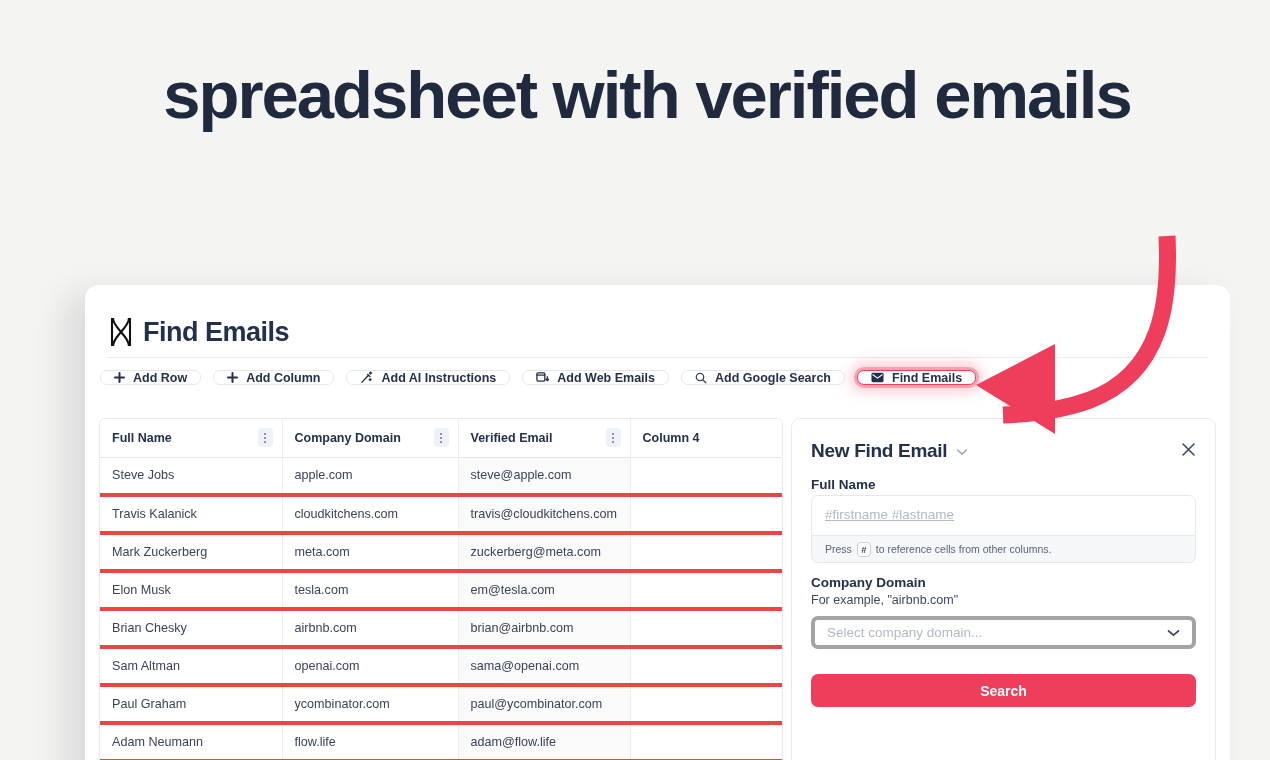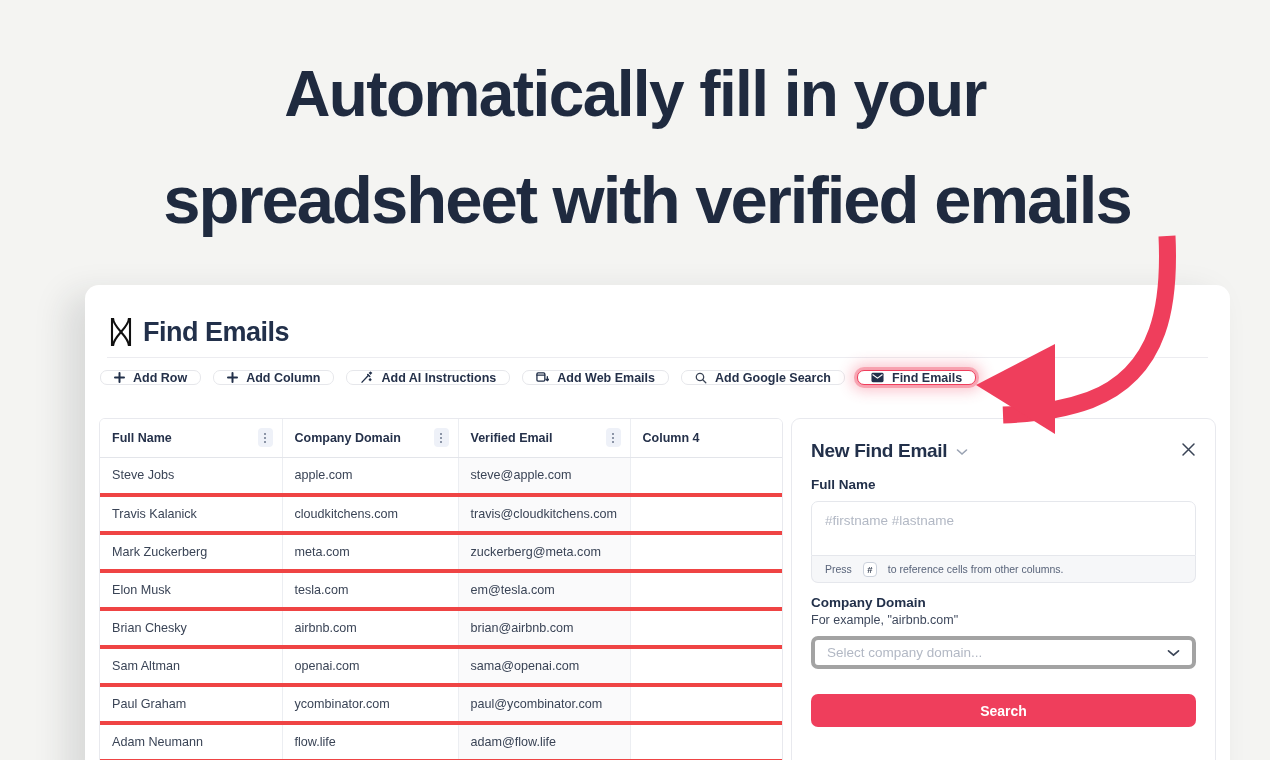--- a/index.html
+++ b/index.html
@@ -123,31 +123,31 @@
     border: 1px solid #e8e9ee;
     border-radius: 9px 9px 0 0;
     padding: 18px 19px 0 19px;
   }
   .panel-head { display: flex; align-items: center; height: 28px; }
   .panel-title { font-size: 19px; font-weight: 700; color: #22304a; letter-spacing: -0.3px; }
   .chev-sm { margin-left: 9px; }
   .panel-close { margin-left: auto; cursor: pointer; }
   .field-label { font-size: 13.5px; font-weight: 700; color: #22304a; margin-top: 12px; }
   .ta-box {
-    margin-top: 9px;
+    margin-top: 3px;
     border: 1px solid #e5e7ec; border-radius: 7px 7px 0 0;
-    height: 55px; padding: 11px 13px;
-    font-size: 13.5px; color: #b2b8c4;
+    height: 41px; padding: 11px 13px;
+    font-size: 13.5px; color: #b2b8c4; text-decoration: underline;
   }
   .hint {
     border: 1px solid #e5e7ec; border-top: none;
     border-radius: 0 0 7px 7px;
     background: #f6f7f9;
     height: 27px; display: flex; align-items: center;
-    padding: 0 13px; gap: 11px;
+    padding: 0 13px; gap: 5px;
     font-size: 10.5px; color: #59647a;
   }
   .kbd {
     display: inline-flex; align-items: center; justify-content: center;
     min-width: 14px; height: 15px; padding: 0 3px;
     border: 1px solid #ccd2dc; border-radius: 4px;
     background: #fff; font-size: 9.5px; font-weight: 700; color: #3a4456;
   }
   .sub-note { font-size: 12.5px; color: #3e485c; margin-top: 3px; }
   .select-box {
@@ -171,21 +171,20 @@
     width: 1270px; height: 760px;
     pointer-events: none; z-index: 6;
   }
 </style>
 </head>
 <body>
 
 <div class="stage">
 
   <div class="headline">
-    <span>Automatically fill in your</span>
     <span class="l2">spreadsheet with verified emails</span>
   </div>
 
   <div class="app-card">
 
     <div class="app-header">
       <span>
         <svg class="brand-mark" viewBox="0 0 22 30" fill="none" stroke="#111" stroke-width="2.1">
           <path d="M2 1 L2 29 M20 1 L20 29"></path>
           <path d="M3 1 C3 11, 19 19, 19 29"></path>

